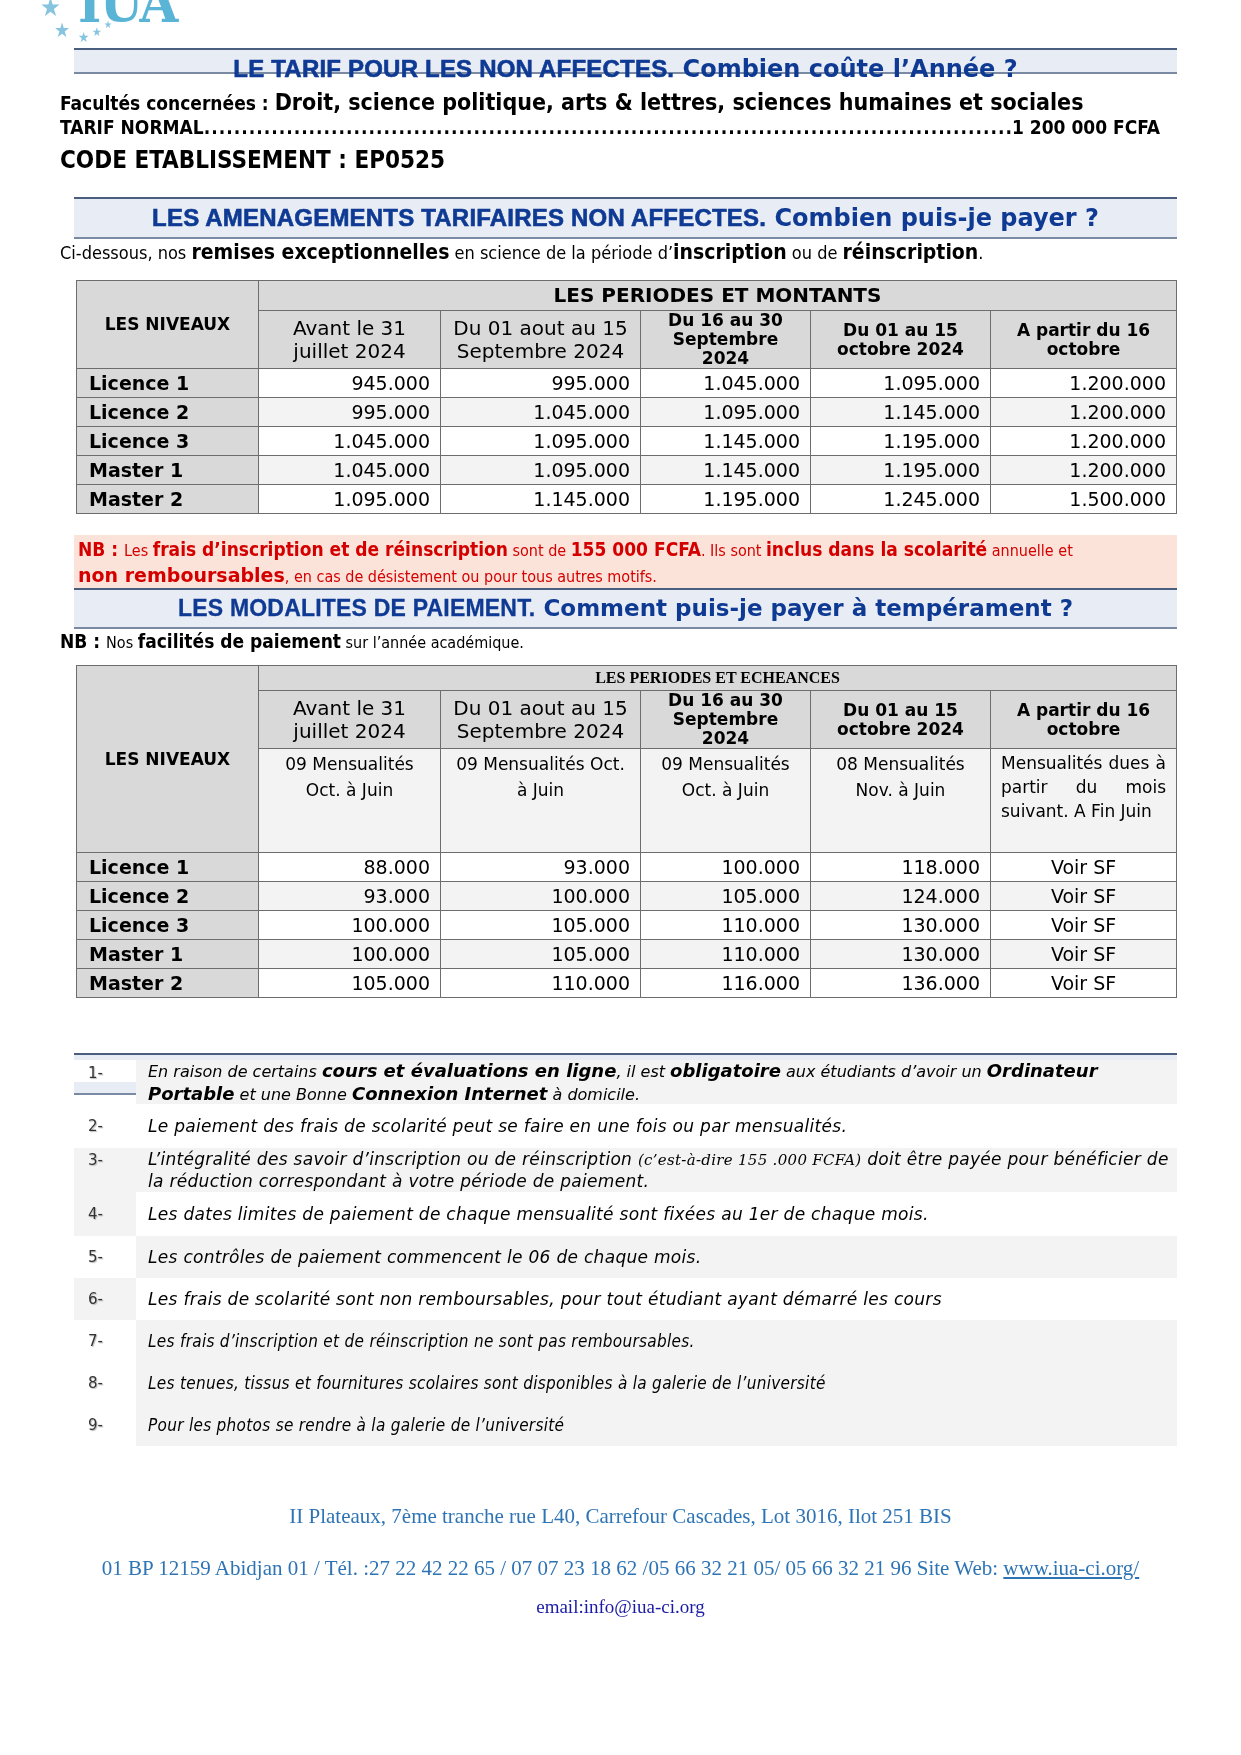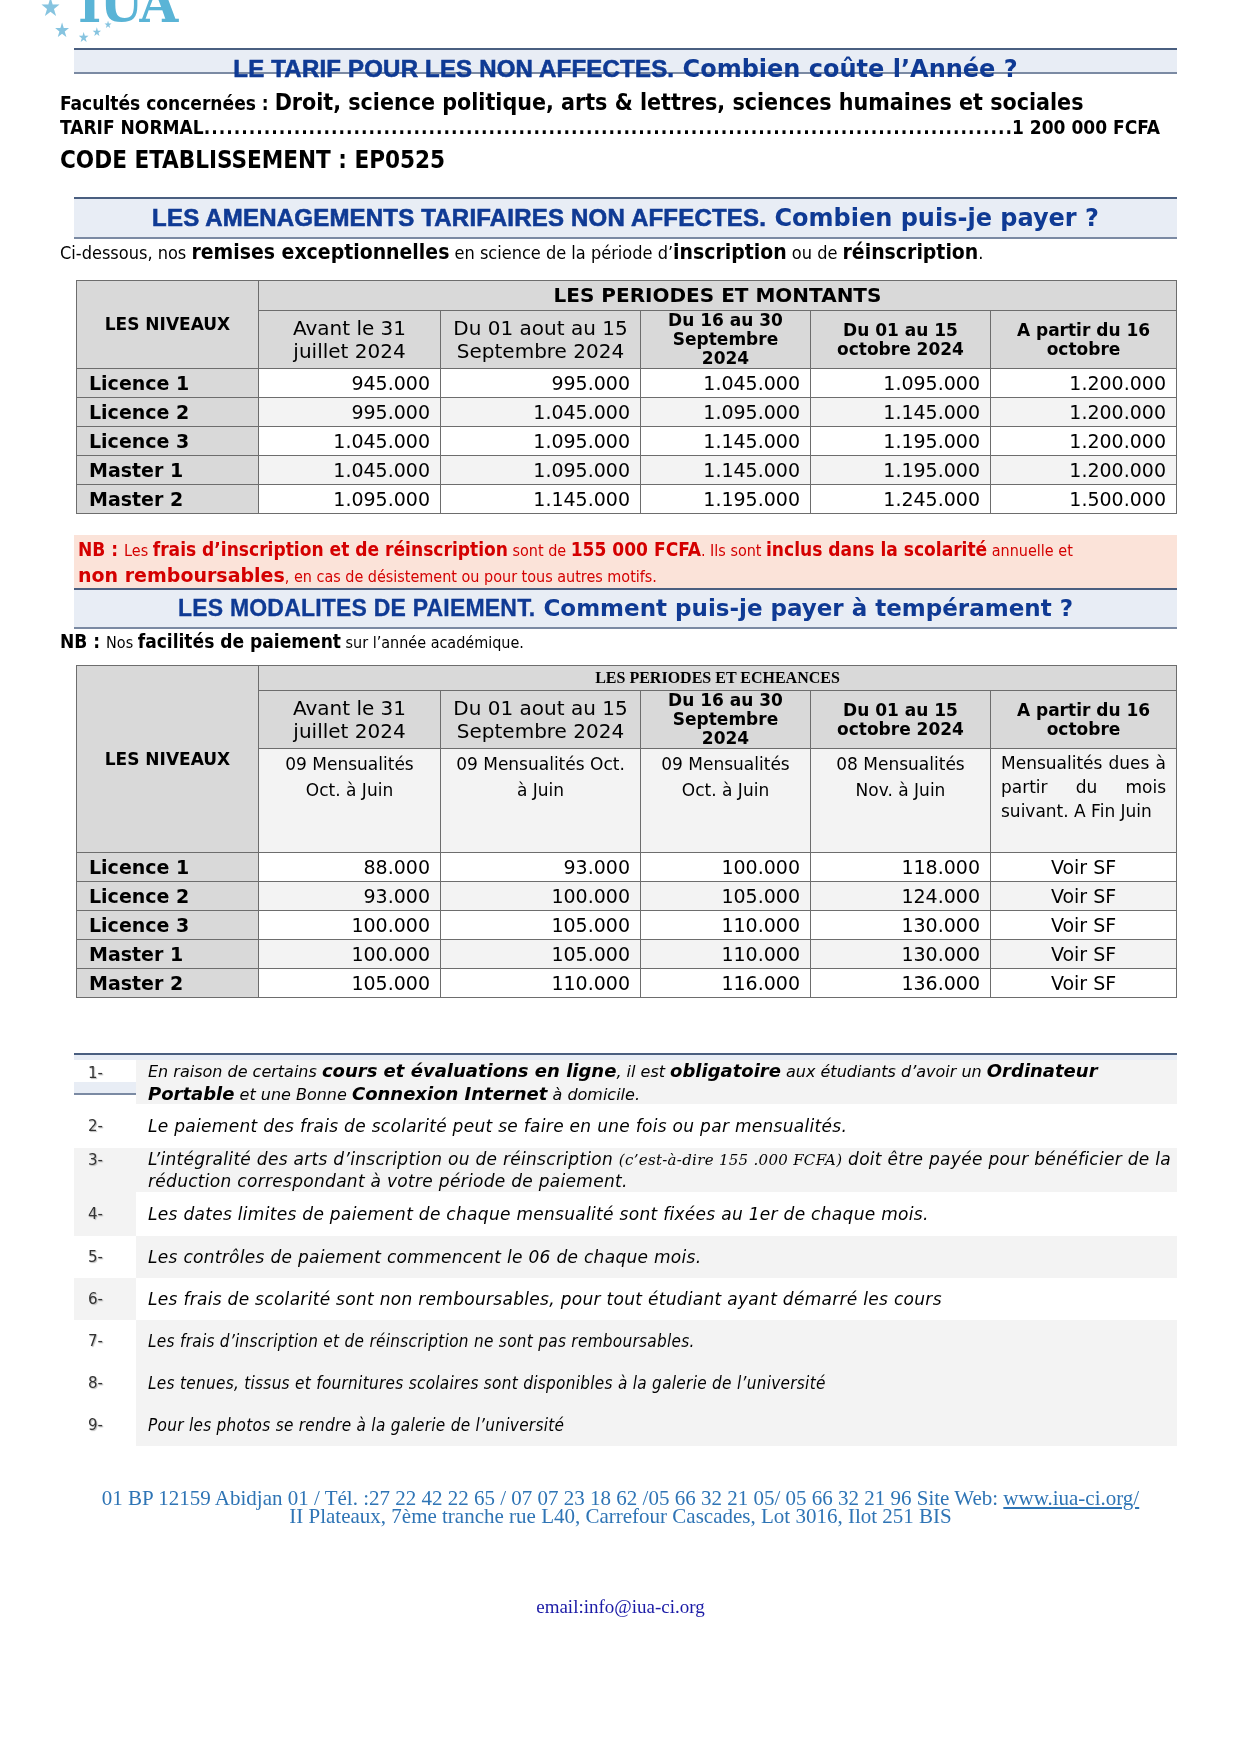--- a/index.html
+++ b/index.html
@@ -233,21 +233,21 @@
   <div class="rec-item" style="height:44px;">
     <span class="rec-num" style="padding-top:4px;">1-</span>
     <span class="rec-text" style="height:44px;line-height:22px;font-size:16px;letter-spacing:0;"><span>En raison de certains </span><b style="font-size:18px;">cours et évaluations en ligne</b><span>, il est </span><b style="font-size:18px;">obligatoire</b><span> aux étudiants d’avoir un </span><b style="font-size:18px;">Ordinateur Portable</b><span> et une Bonne </span><b style="font-size:18px;">Connexion Internet</b><span> à domicile.</span></span>
   </div>
   <div class="rec-item" style="height:44px;line-height:44px;">
     <span class="rec-num">2-</span>
     <span class="rec-text white">Le paiement des frais de scolarité peut se faire en une fois ou par mensualités.</span>
   </div>
   <div class="rec-item" style="height:44px;">
     <span class="rec-num bg" style="height:44px;padding-top:3px;">3-</span>
-    <span class="rec-text" style="height:44px;line-height:21px;padding-top:1px;"><span>L’intégralité des arts d’inscription ou de réinscription </span><span class="serif-small">(c’est-à-dire 155 .000 FCFA)</span><span> doit être payée pour bénéficier de la réduction correspondant  à  votre période de paiement.</span></span>
+    <span class="rec-text" style="height:44px;line-height:21px;padding-top:1px;"><span>L’intégralité des savoir d’inscription ou de réinscription </span><span class="serif-small">(c’est-à-dire 155 .000 FCFA)</span><span> doit être payée pour bénéficier de la réduction correspondant  à  votre période de paiement.</span></span>
   </div>
   <div class="rec-item" style="height:44px;line-height:44px;">
     <span class="rec-num bg">4-</span>
     <span class="rec-text white">Les dates limites de paiement de chaque mensualité sont fixées au 1er de chaque mois.</span>
   </div>
   <div class="rec-item" style="height:42px;line-height:42px;">
     <span class="rec-num">5-</span>
     <span class="rec-text">Les contrôles de paiement commencent le 06 de chaque mois.</span>
   </div>
   <div class="rec-item" style="height:42px;line-height:42px;">
@@ -262,16 +262,16 @@
     <span class="rec-num">8-</span>
     <span class="rec-text" style="font-family:'DejaVu Sans Condensed','DejaVu Sans',sans-serif;">Les tenues, tissus et fournitures scolaires  sont disponibles à la galerie de l’université</span>
   </div>
   <div class="rec-item" style="height:42px;line-height:42px;">
     <span class="rec-num">9-</span>
     <span class="rec-text" style="font-family:'DejaVu Sans Condensed','DejaVu Sans',sans-serif;">Pour les photos se rendre à la galerie de l’université</span>
   </div>
 </div>
 
 <div class="footer" style="top:1504px;">II Plateaux, 7ème tranche rue L40, Carrefour Cascades, Lot 3016, Ilot 251 BIS</div>
-<div class="footer" style="top:1486px;">
+<div class="footer" style="top:1556px;">
   <span>01 BP 12159 Abidjan 01 / Tél. :27  22 42 22 65 / 07 07 23 18 62 /05 66 32 21 05/ 05 66 32 21 96  Site Web: </span><a>www.iua-ci.org/</a>
 </div>
 <div class="footer email" style="top:1596px;font-size:19px;">email:info@iua-ci.org</div>
 
 </body></html>

